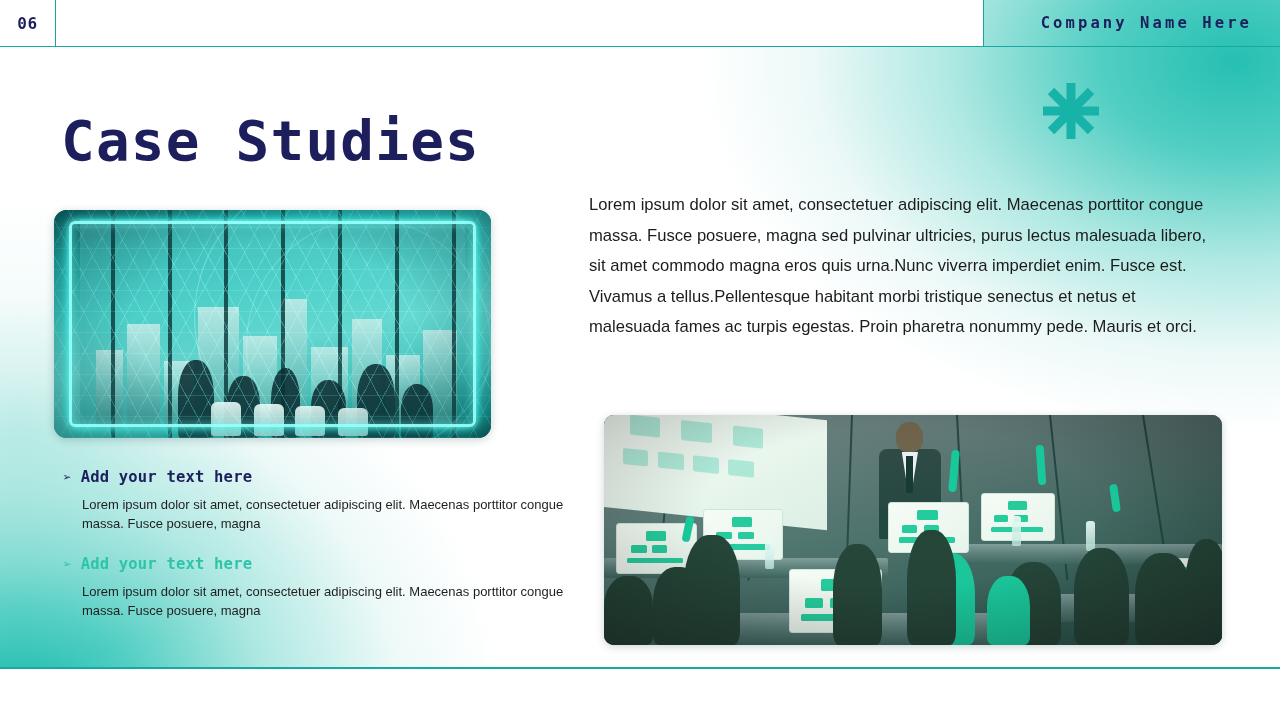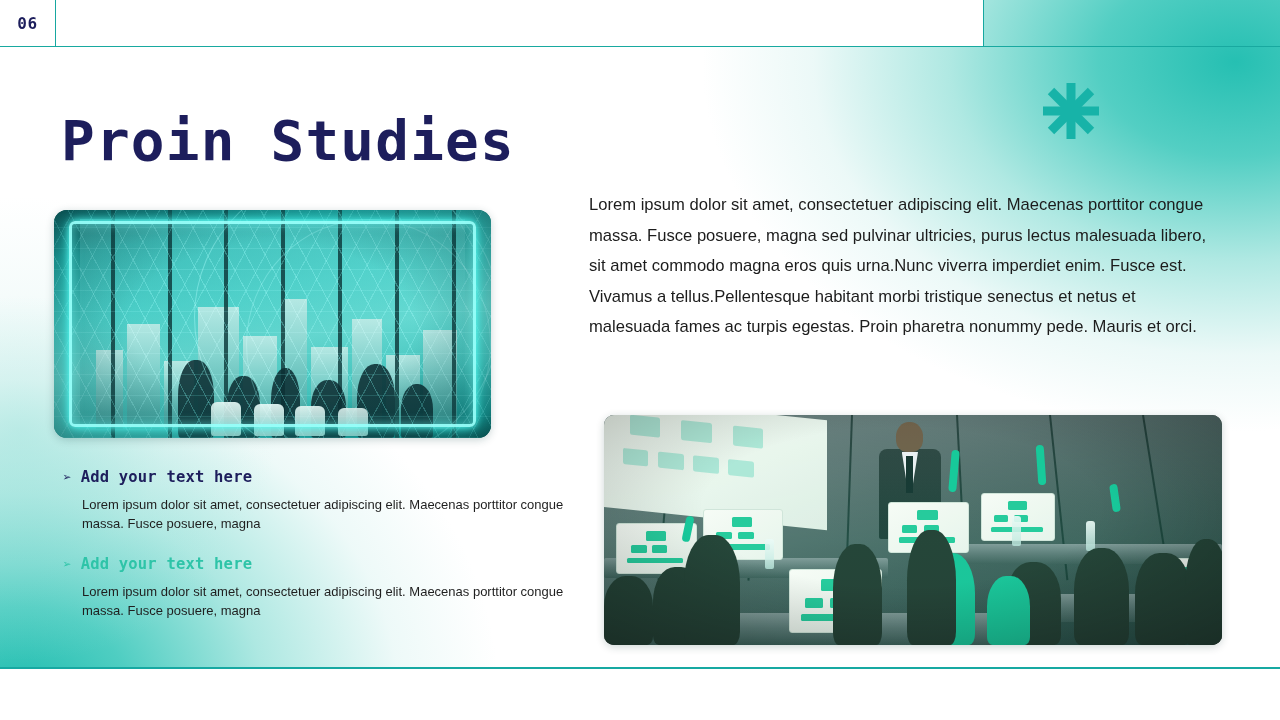--- a/index.html
+++ b/index.html
@@ -303,23 +303,24 @@
   <div class="bg-wash bg-tr"></div>
   <div class="bg-wash bg-bl"></div>
   <div class="bg-wash bg-ml"></div>
 
   <div id="header">
     <div class="hdr-mid-white"></div>
     <div class="hdr-line"></div>
     <div class="hdr-vline l"></div>
     <div class="hdr-vline r"></div>
     <div id="page-number">06</div>
+    <div id="company-name">Company Name Here</div>
   </div>
 
-  <div id="main-title">Proin Studies</div>
+  <div id="main-title">Case Studies</div>
 
   <svg id="asterisk" viewBox="0 0 62 62">
     <g stroke="#17b3a8" stroke-width="9" stroke-linecap="butt">
       <line x1="31" y1="3" x2="31" y2="59"></line>
       <line x1="3" y1="31" x2="59" y2="31"></line>
       <line x1="11" y1="11" x2="51" y2="51"></line>
       <line x1="51" y1="11" x2="11" y2="51"></line>
     </g>
   </svg>
 

